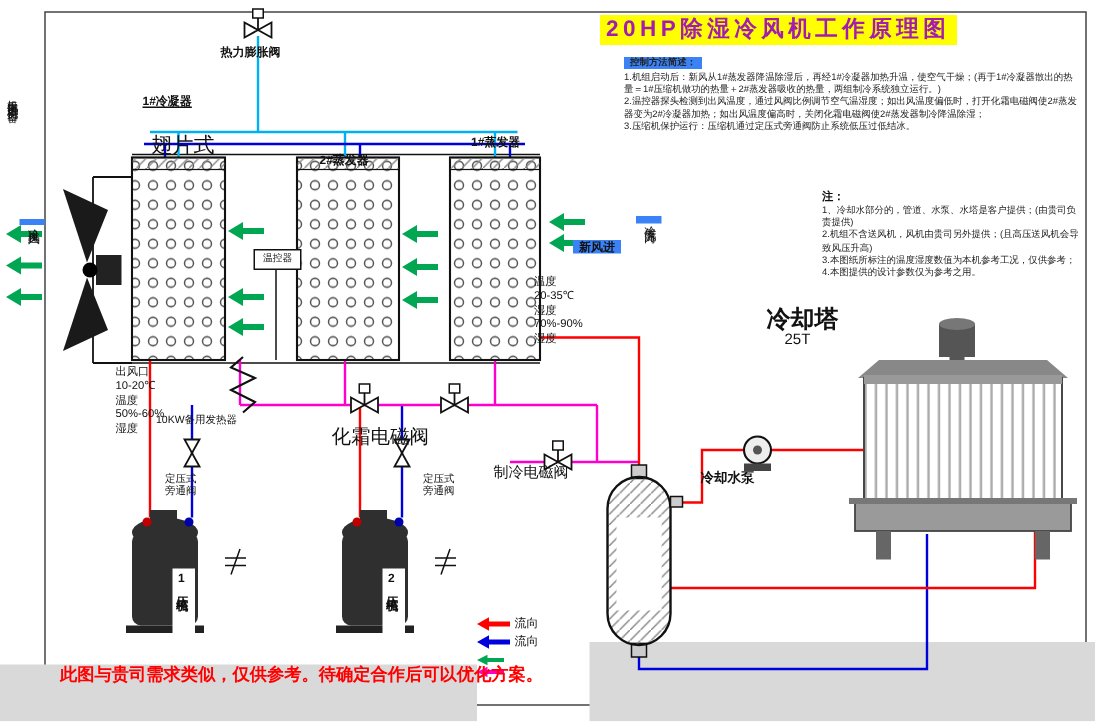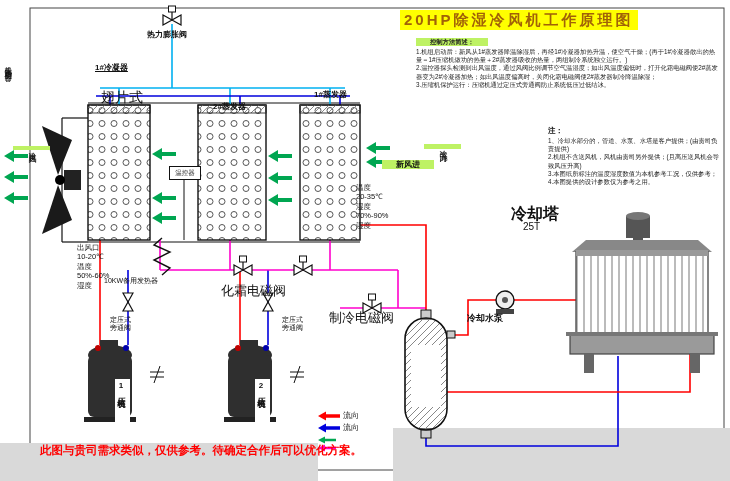--- a/index.html
+++ b/index.html
@@ -1,24 +1,24 @@
 <!DOCTYPE html>
 <html><head>
 <meta charset="utf-8">
 <style>
   html,body{margin:0;padding:0;background:#fff;}
   .stage{position:relative;width:730px;height:481px;background:#fff;overflow:hidden;
          font-family:"Liberation Sans",sans-serif;color:#111;}
   svg{position:absolute;left:0;top:0;}
   .lbl{position:absolute;white-space:pre-line;line-height:1.18;color:#111;}
   .b{font-weight:bold;}
-  .hl{background:#bef264;padding:0 14px;}
+  .hl{background:#3b82f6;padding:0 4px;}
   .v{writing-mode:vertical-rl;text-orientation:upright;letter-spacing:1px;}
   .ctr{text-align:center;}
-  .title{font-size:15px;font-weight:bold;color:#a16207;background:#ffff00;
+  .title{font-size:15px;font-weight:bold;color:#a21caf;background:#ffff00;
          letter-spacing:3px;padding:1px 4px;}
   .tiny{font-size:6.3px;line-height:1.3;color:#222;}
   .box{border:1px solid #111;background:#fff;display:flex;align-items:center;justify-content:center;}
   .red{color:#ff0000;padding-left:36px;}
 </style>
 </head>
 <body>
 
 <div class="stage">
 
@@ -242,21 +242,21 @@
 70%-90%
 湿度</div>
 <div class="lbl" style="left:77px;top:243px;font-size:7.5px;line-height:1.25;">出风口
 10-20℃
 温度
 50%-60%
 湿度</div>
 
 <div class="lbl" style="left:104px;top:277px;font-size:7px;">10KW备用发热器</div>
 <div class="lbl" style="left:221px;top:283px;font-size:13px;">化霜电磁阀</div>
-<div class="lbl" style="left:329px;top:310px;font-size:13px;">制冷电磁阀</div>
+<div class="lbl" style="left:329px;top:310px;font-size:10px;">制冷电磁阀</div>
 
 <div class="lbl" style="left:110px;top:316px;font-size:7px;">定压式
 旁通阀</div>
 <div class="lbl" style="left:282px;top:316px;font-size:7px;">定压式
 旁通阀</div>
 
 <div class="lbl v b" style="left:116px;top:381px;font-size:8px;background:#fff;">1压缩机</div>
 <div class="lbl v b" style="left:256px;top:381px;font-size:8px;background:#fff;">2压缩机</div>
 
 <div class="lbl b" style="left:511px;top:205px;font-size:16px;">冷却塔</div>

